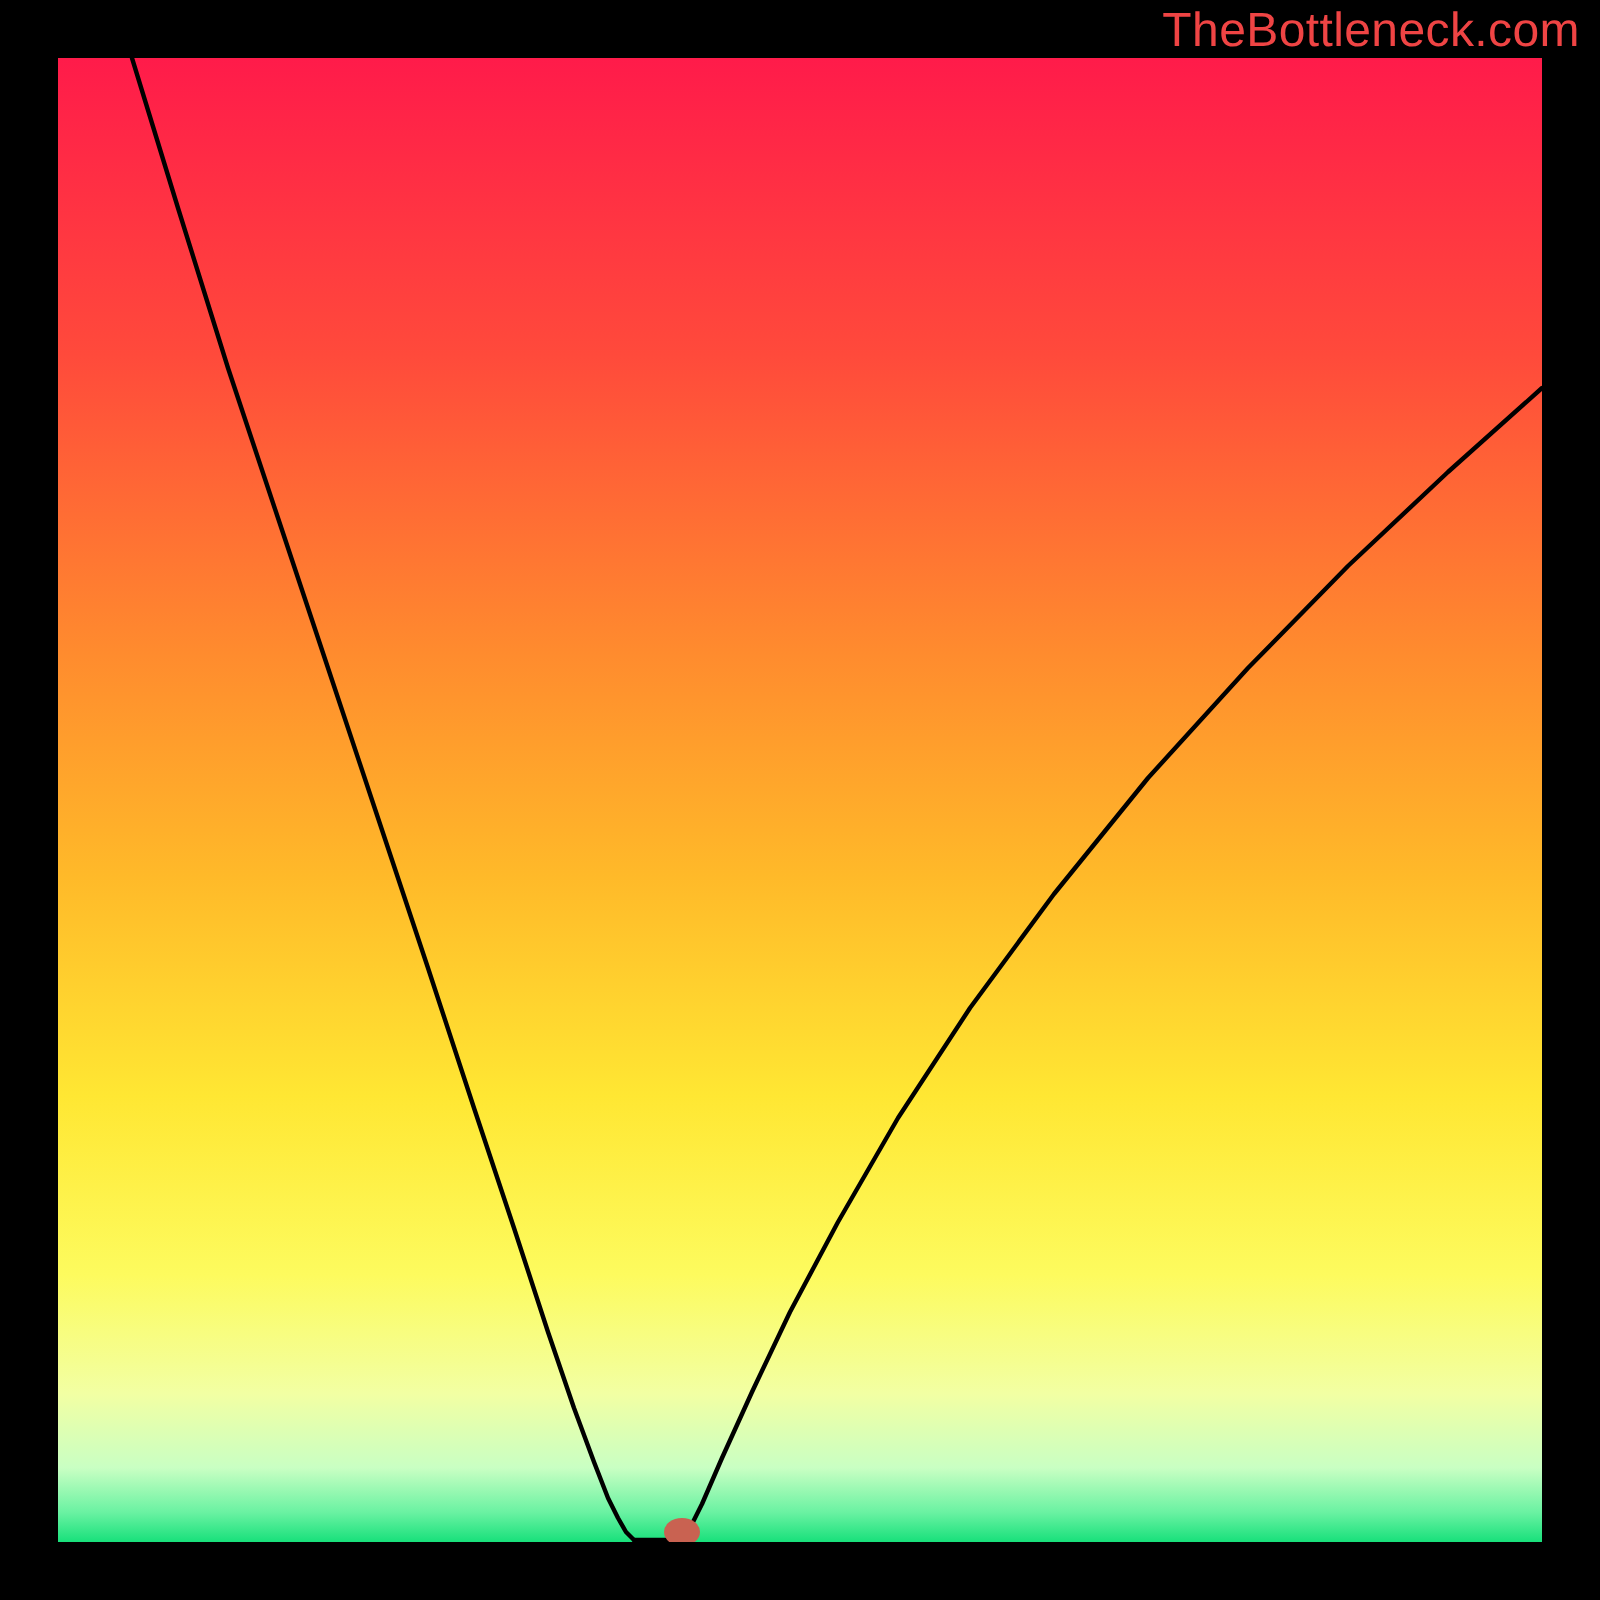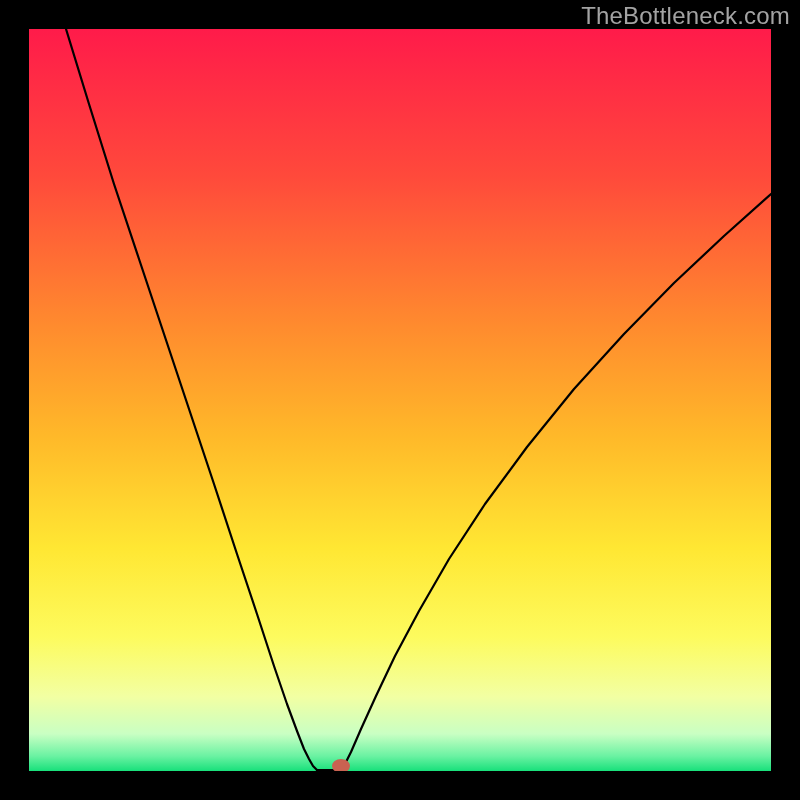--- a/index.html
+++ b/index.html
@@ -20,21 +20,21 @@
     position: absolute;
     left: 29px;
     top: 29px;
     width: 742px;
     height: 742px;
   }
   .watermark {
     position: absolute;
     top: 2px;
     right: 10px;
-    color: #a3a3a3;
+    color: #ef4444;
     font-size: 24px;
     font-weight: 500;
     letter-spacing: 0.2px;
   }
   svg { display: block; }
 </style>
 </head>
 <body>
 
 <div class="outer">

